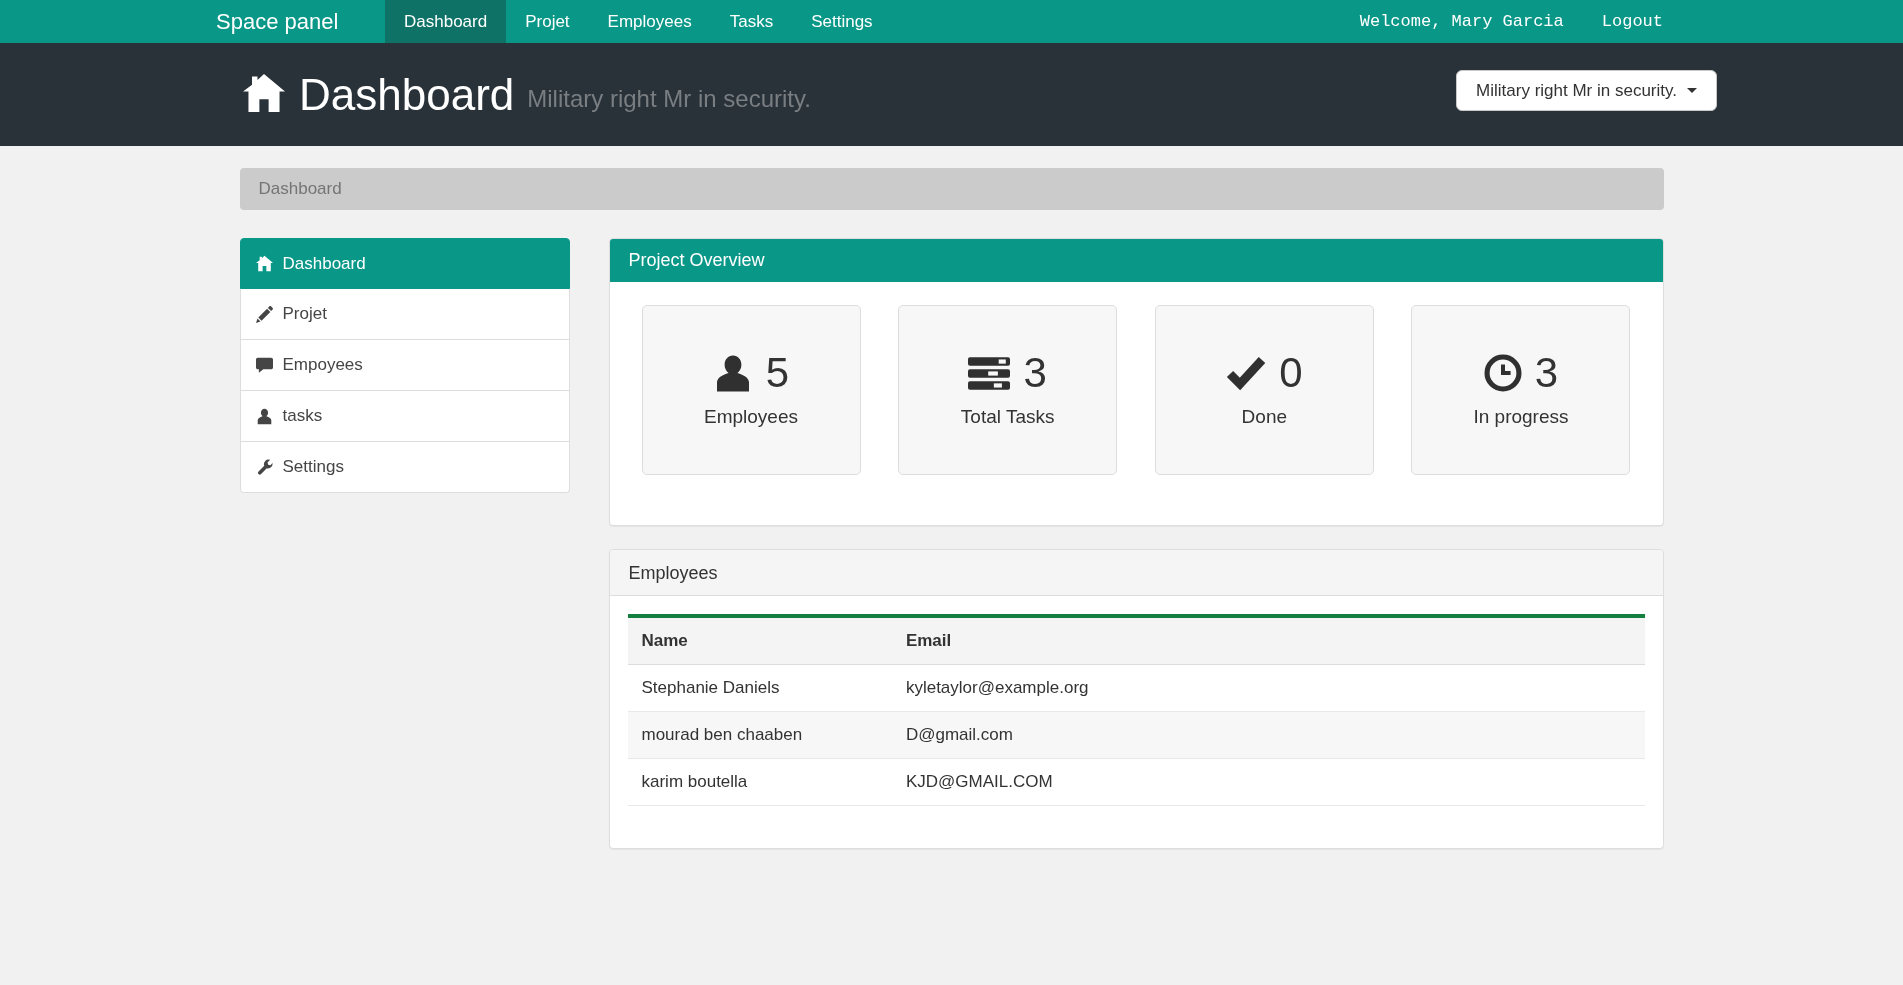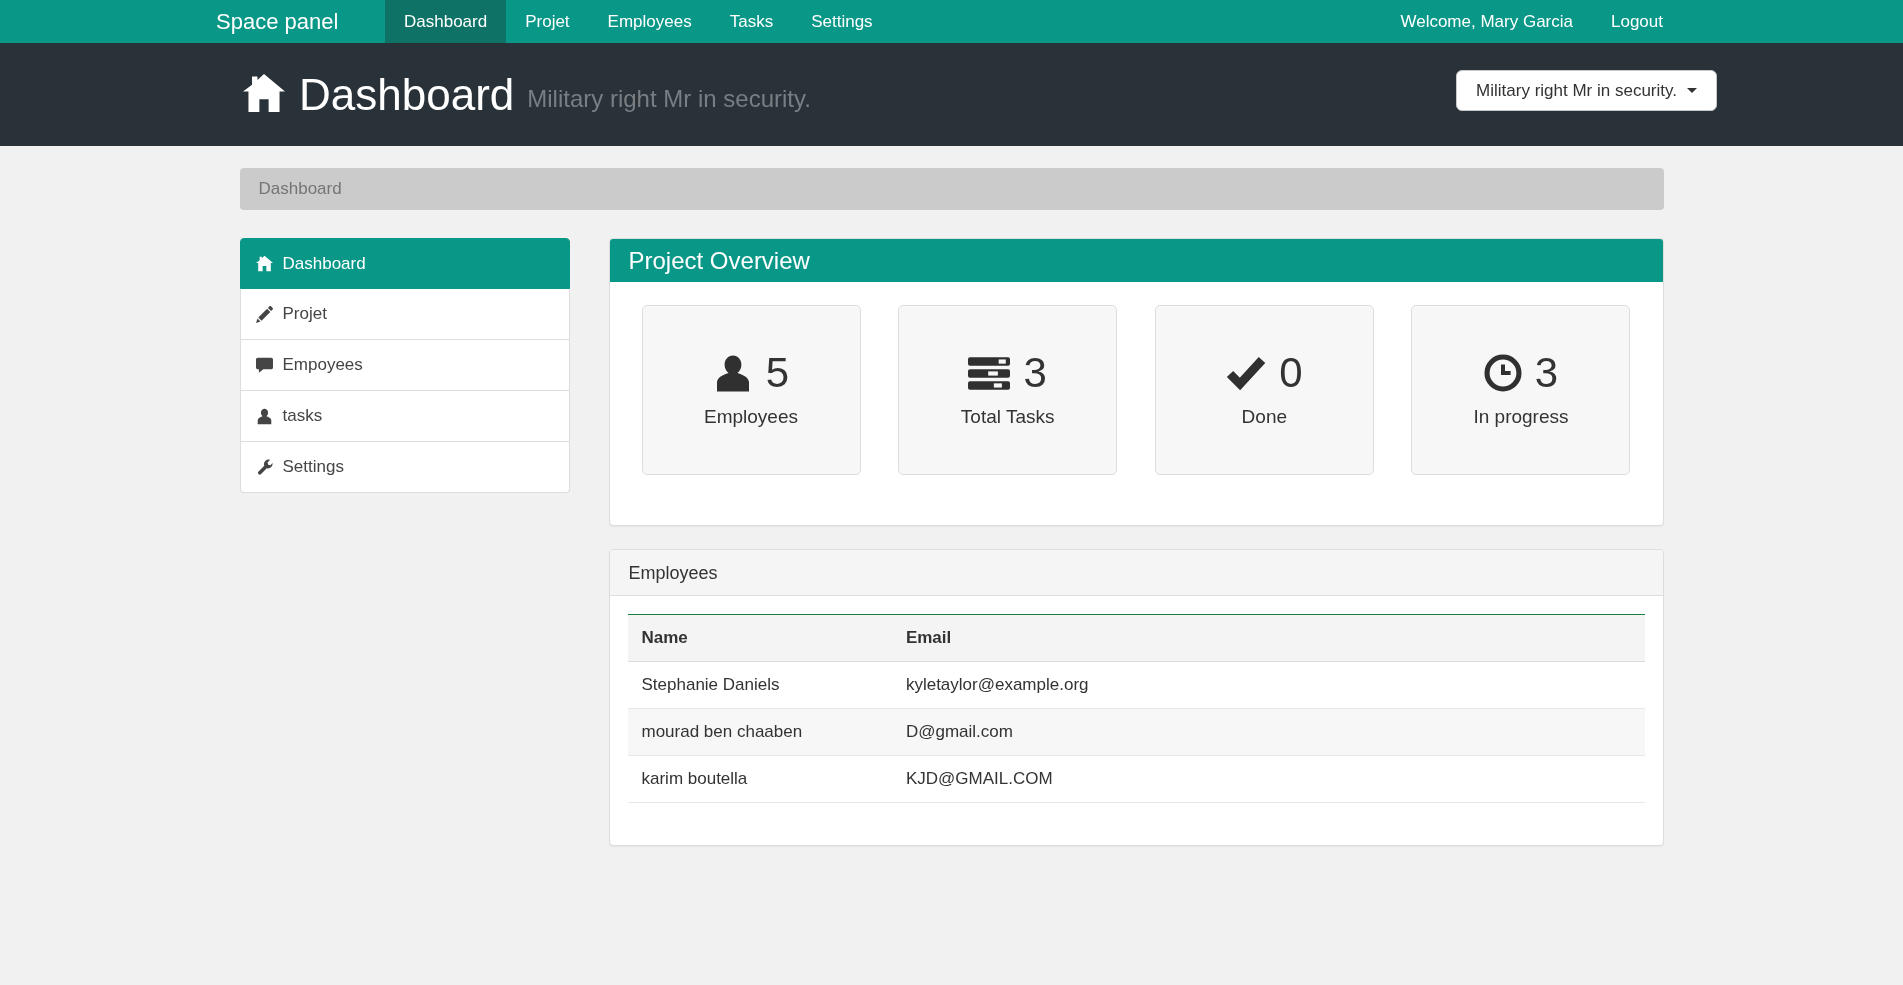--- a/index.html
+++ b/index.html
@@ -13,21 +13,21 @@
     font-family:"Liberation Sans", sans-serif;
     background:#f1f1f1;
     color:#333;
   }
   .page{width:1903px;height:985px;position:relative;background:#f1f1f1;overflow:hidden;}
 
   
   .navbar{height:43px;background:var(--teal);position:relative;}
   .brand{position:absolute;left:216px;top:0;line-height:43px;color:#fff;font-size:22px;cursor:pointer;}
   .nav-left{position:absolute;left:385px;top:0;bottom:0;display:flex;}
-  .nav-right{position:absolute;right:221px;top:0;bottom:0;display:flex;}
+  .nav-right{position:absolute;right:221px;top:0;bottom:0;display:flex;font-family:Liberation Mono, monospace;}
   .nav-item{line-height:43px;padding:0 19px;color:#fff;font-size:17px;cursor:pointer;white-space:nowrap;}
   .nav-item.active{background:var(--teal-dark);}
 
   
   .page-header{height:103px;background:var(--header-bg);position:relative;}
   .header-inner{position:absolute;left:243px;top:0;height:100%;display:flex;align-items:center;}
   .home-big{width:42px;height:40px;color:#fff;margin-right:14px;margin-top:-4px;flex:0 0 auto;}
   .home-big svg{display:block;width:42px;height:40px;}
   .page-title{font-size:44px;color:#fff;font-weight:400;line-height:1;}
   .page-subtitle{font-size:24px;color:#797e82;margin-left:13px;line-height:1;position:relative;top:4px;}
@@ -53,39 +53,39 @@
   .side-item:first-child{border-top:1px solid #ddd;border-radius:4px 4px 0 0;}
   .side-item:last-child{border-radius:0 0 4px 4px;}
   .side-item.active{background:var(--teal);border-color:var(--teal);color:#fff;}
   .side-icon{width:19px;height:18px;flex:0 0 auto;display:flex;align-items:center;}
   .side-icon svg{width:17px;height:17px;display:block;fill:currentColor;}
 
   
   .main{flex:1;margin-left:39px;}
   .panel{background:#fff;border:1px solid #ddd;border-radius:4px;box-shadow:0 1px 1px rgba(0,0,0,.05);}
   .panel-heading-teal{background:var(--teal);color:#fff;height:43px;line-height:43px;padding:0 19px;
-    font-size:24px;border-radius:3px 3px 0 0;}
+    font-size:18px;border-radius:3px 3px 0 0;}
   .overview-body{padding:23px 32px 50px;display:flex;justify-content:space-between;}
 
   .stat-card{width:219px;height:170px;background:#f7f7f7;border:1px solid #ddd;border-radius:5px;
     display:flex;flex-direction:column;align-items:center;justify-content:center;color:#333;}
   .stat-top{display:flex;align-items:center;gap:13px;}
   .stat-icon{display:flex;align-items:center;color:#303030;}
   .stat-icon svg{display:block;}
   .stat-value{font-size:42px;line-height:1;color:#333;}
   .stat-label{font-size:19px;margin-top:12px;color:#333;}
 
   
   .panel-employees{margin-top:23px;}
   .panel-heading-gray{background:#f5f5f5;border-bottom:1px solid #ddd;height:46px;line-height:46px;
     padding:0 19px;font-size:18px;color:#333;border-radius:3px 3px 0 0;}
   .panel-emp-body{padding:18px;}
   table.emp{width:100%;border-collapse:collapse;font-size:17px;color:#333;margin-bottom:24px;}
   table.emp th{width:26%;text-align:left;font-weight:bold;padding:13px 14px;background:#f4f4f4;
-    border-top:1px solid #15803d;border-bottom:1px solid #dcdcdc;}
+    border-top:4px solid #15803d;border-bottom:1px solid #dcdcdc;}
   table.emp th + th{width:auto;}
   table.emp td{padding:13px 14px;border-bottom:1px solid #e8e8e8;}
   table.emp tbody tr:nth-child(even){background:#f7f7f7;}
 </style>
 </head>
 <body>
 
 <div class="page">
 
   <div class="navbar">

